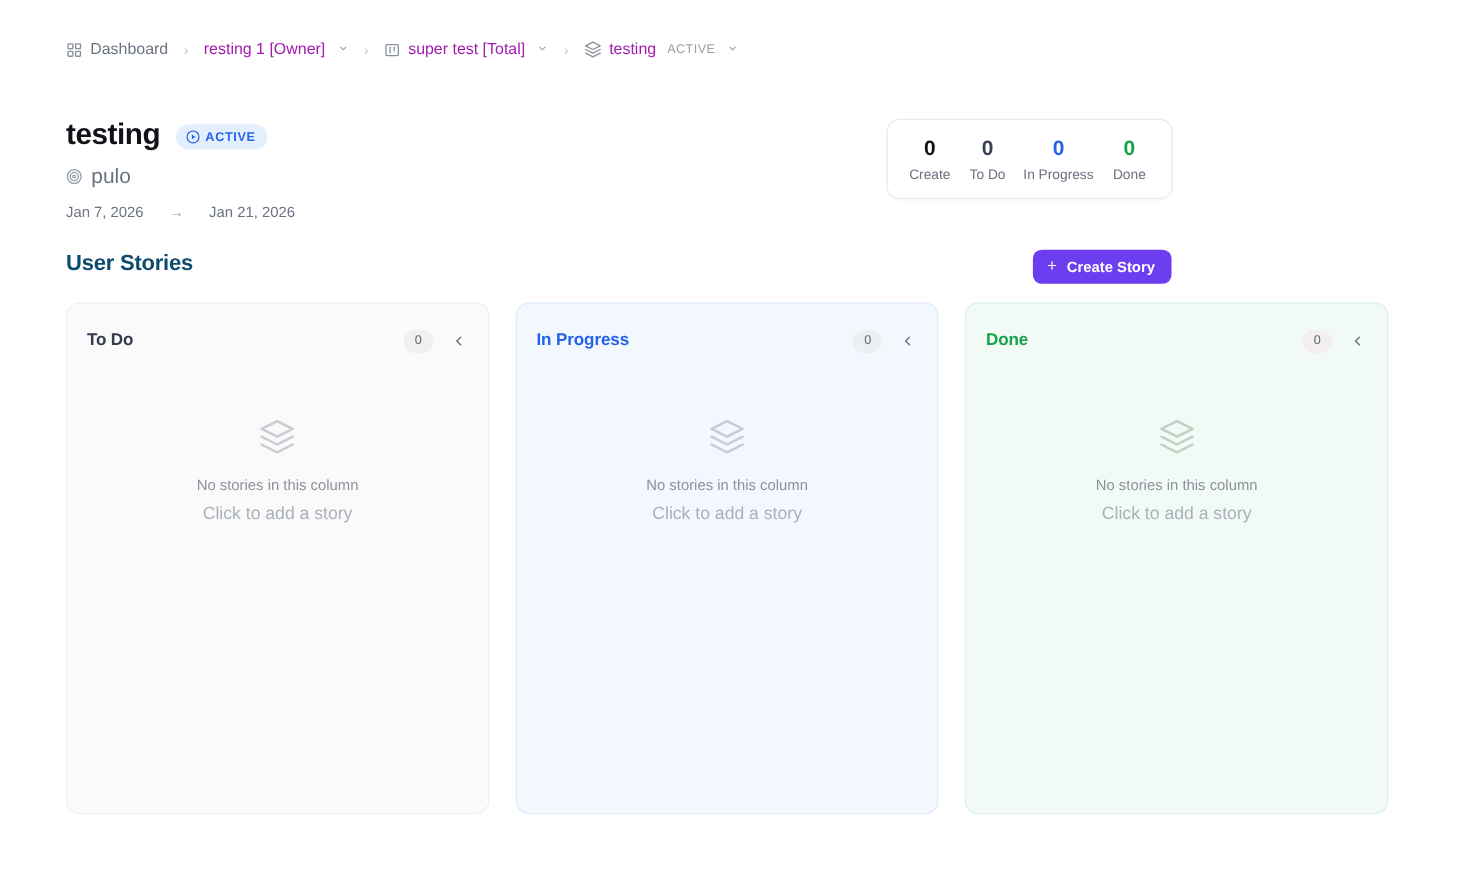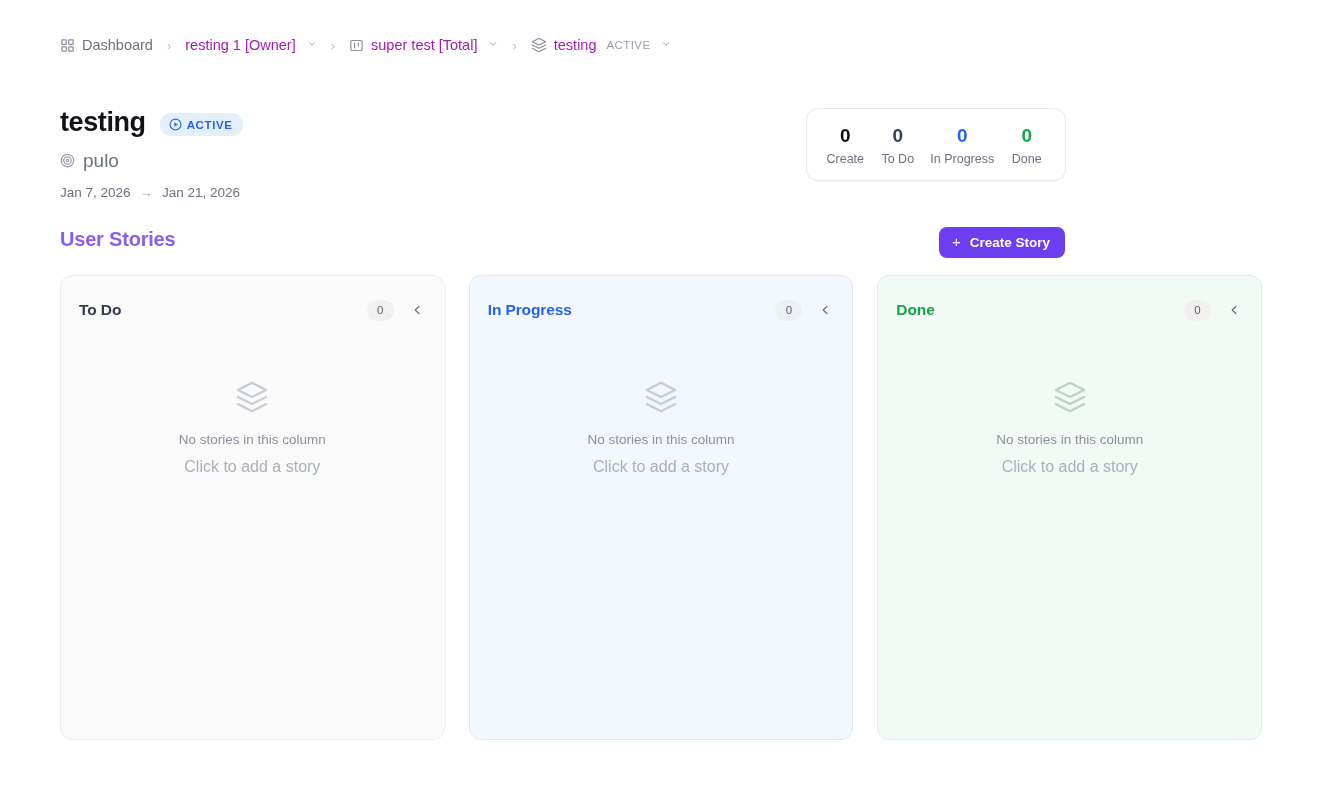--- a/index.html
+++ b/index.html
@@ -87,21 +87,21 @@
     margin-top: 12px;
     font-size: 19px;
     color: #6b7280;
   }
   .date-row {
     margin-top: 13px;
     font-size: 13.5px;
     color: #6b7280;
     display: flex;
     align-items: center;
-    gap: 9px;
+    gap: 23px;
   }
   .date-row .arrow { color: #9aa1ad; }
 
   
   .stats-card {
     position: absolute;
     right: 78px;
     top: 108px;
     width: 260px;
     border: 1px solid #e8eaee;
@@ -117,21 +117,21 @@
   .stat .num { font-size: 19px; font-weight: bold; line-height: 1.15; }
   .stat .lbl { font-size: 12.5px; color: #6b7280; margin-top: 5px; }
 
   
   .section-title {
     position: absolute;
     left: 60px;
     top: 228px;
     font-size: 20px;
     font-weight: bold;
-    color: #8b5cf6;
+    color: #0c4a6e;
     letter-spacing: -0.2px;
     text-align: center;
   }
   .create-btn {
     position: absolute;
     right: 79px;
     top: 227px;
     height: 31px;
     display: inline-flex;
     align-items: center;

